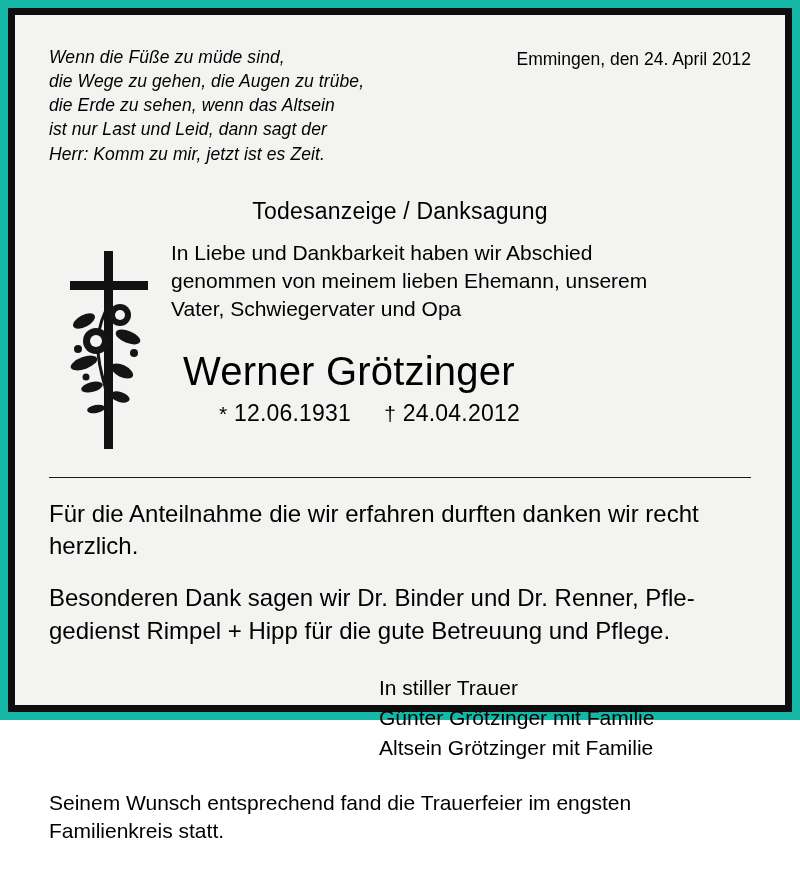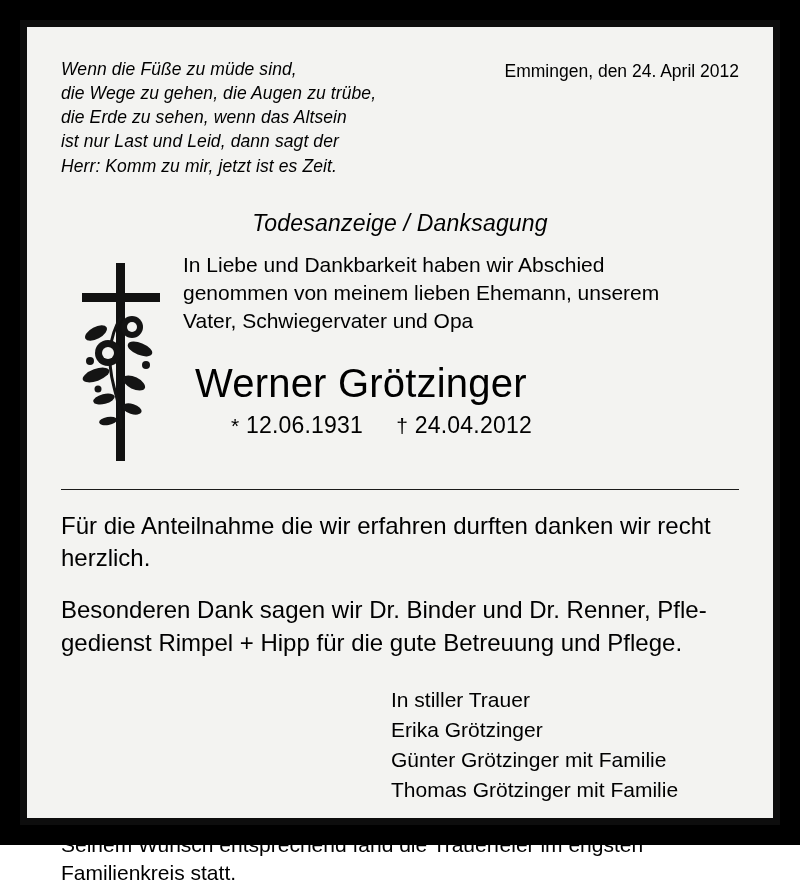--- a/index.html
+++ b/index.html
@@ -9,24 +9,24 @@
   }
   body {
     width: 800px;
     height: 884px;
     font-family: "Liberation Sans", sans-serif;
     color: #000000;
   }
   .page {
     position: relative;
     width: 800px;
-    height: 845px;
-    background: #000000;
+    height: 720px;
+    background: #14b8a6;
     box-sizing: border-box;
-    padding: 20px;
+    padding: 8px;
   }
   .frame {
     position: relative;
     width: 100%;
     height: 100%;
     box-sizing: border-box;
     border: 7px solid #0d0d0d;
     background: #f3f3f1;
   }
   .inner {
@@ -57,21 +57,20 @@
     padding-top: 2px;
     white-space: nowrap;
   }
 
   
   .kind {
     text-align: center;
     font-size: 23px;
     margin-top: 32px;
     letter-spacing: 0.2px;
-    font-style: italic;
   }
 
   
   .mid {
     display: flex;
     margin-top: 14px;
   }
   .cross-wrap {
     width: 122px;
     flex: 0 0 122px;
@@ -196,23 +195,22 @@
 
       <hr class="rule">
 
       <div class="para">Für die Anteilnahme die wir erfahren durften danken wir recht
 herzlich.</div>
       <div class="para">Besonderen Dank sagen wir Dr. Binder und Dr. Renner, Pfle-
 gedienst Rimpel + Hipp für die gute Betreuung und Pflege.</div>
 
       <div class="mourners">
         <div>In stiller Trauer</div>
-        <div>Erika Grötzinger</div>
         <div>Günter Grötzinger mit Familie</div>
-        <div>Thomas Grötzinger mit Familie</div>
+        <div>Altsein Grötzinger mit Familie</div>
       </div>
 
       <div class="closing">Seinem Wunsch entsprechend fand die Trauerfeier im engsten
 Familienkreis statt.</div>
 
     </div>
   </div>
 </div>
 
 </body></html>

